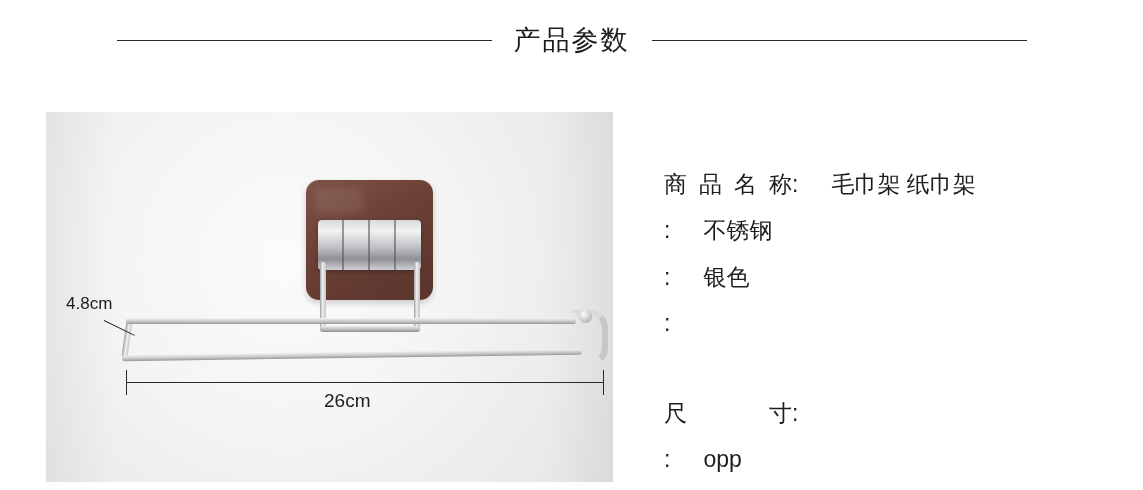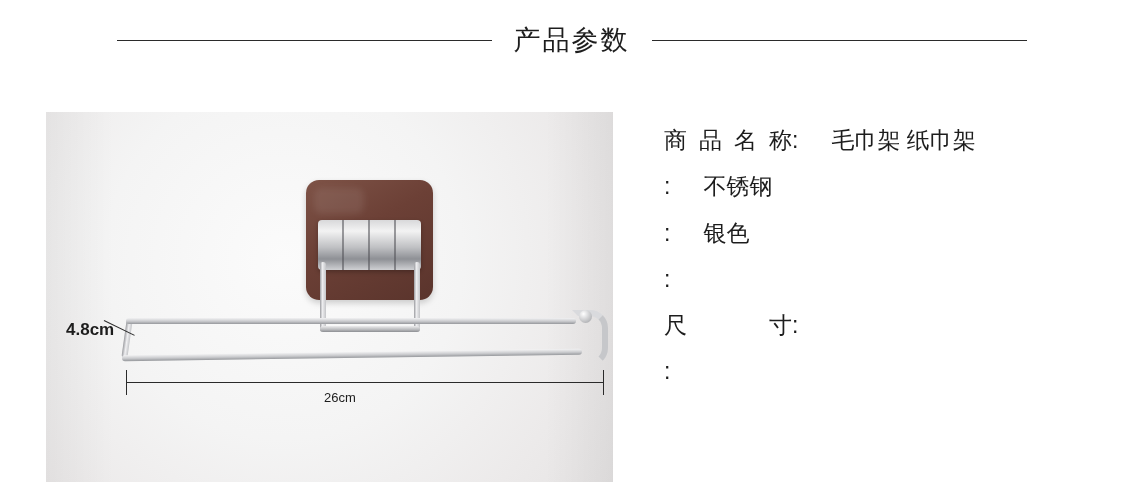--- a/index.html
+++ b/index.html
@@ -205,30 +205,29 @@
     width: 1px;
     height: 25px;
     background: #2a2a2a;
   }
   .dim-h-cap.l { left: 80px; }
   .dim-h-cap.r { left: 557px; }
   .dim-h-label {
     position: absolute;
     left: 278px;
     top: 278px;
-    font-size: 13px;
+    font-size: 19px;
     color: #1d1d1d;
   }
   .dim-v-label {
     position: absolute;
     left: 20px;
-    top: 208px;
+    top: 182px;
     font-size: 17px;
     color: #1d1d1d;
-    font-weight: bold;
   }
   .dim-v-tick {
     position: absolute;
     left: 58px;
     top: 208px;
     width: 34px;
     height: 1px;
     background: #2a2a2a;
     transform: rotate(26deg);
     transform-origin: left center;
@@ -254,20 +253,21 @@
     flex: 0 0 128px;
     display: flex;
     justify-content: space-between;
     letter-spacing: 0;
   }
   .spec-label .lbl-text {
     display: inline-block;
     width: 100%;
     text-align: justify;
     text-align-last: justify;
+    margin-top: 44px;
   }
   .spec-colon {
     margin: 0 6px 0 0;
   }
   .spec-value {
     flex: 1 1 auto;
     color: #1d1d1d;
     margin-left: 27px;
   }
 </style>
@@ -341,16 +341,17 @@
 
     <div class="spec-row">
       <span class="spec-label">
         <span class="lbl-text">尺寸</span>
       </span>
       <span class="spec-colon">:</span>
     </div>
 
     <div class="spec-row">
       <span class="spec-colon">:</span>
+      <span class="spec-value">opp</span>
     </div>
 
   </div>
 </div>
 
 </body></html>

